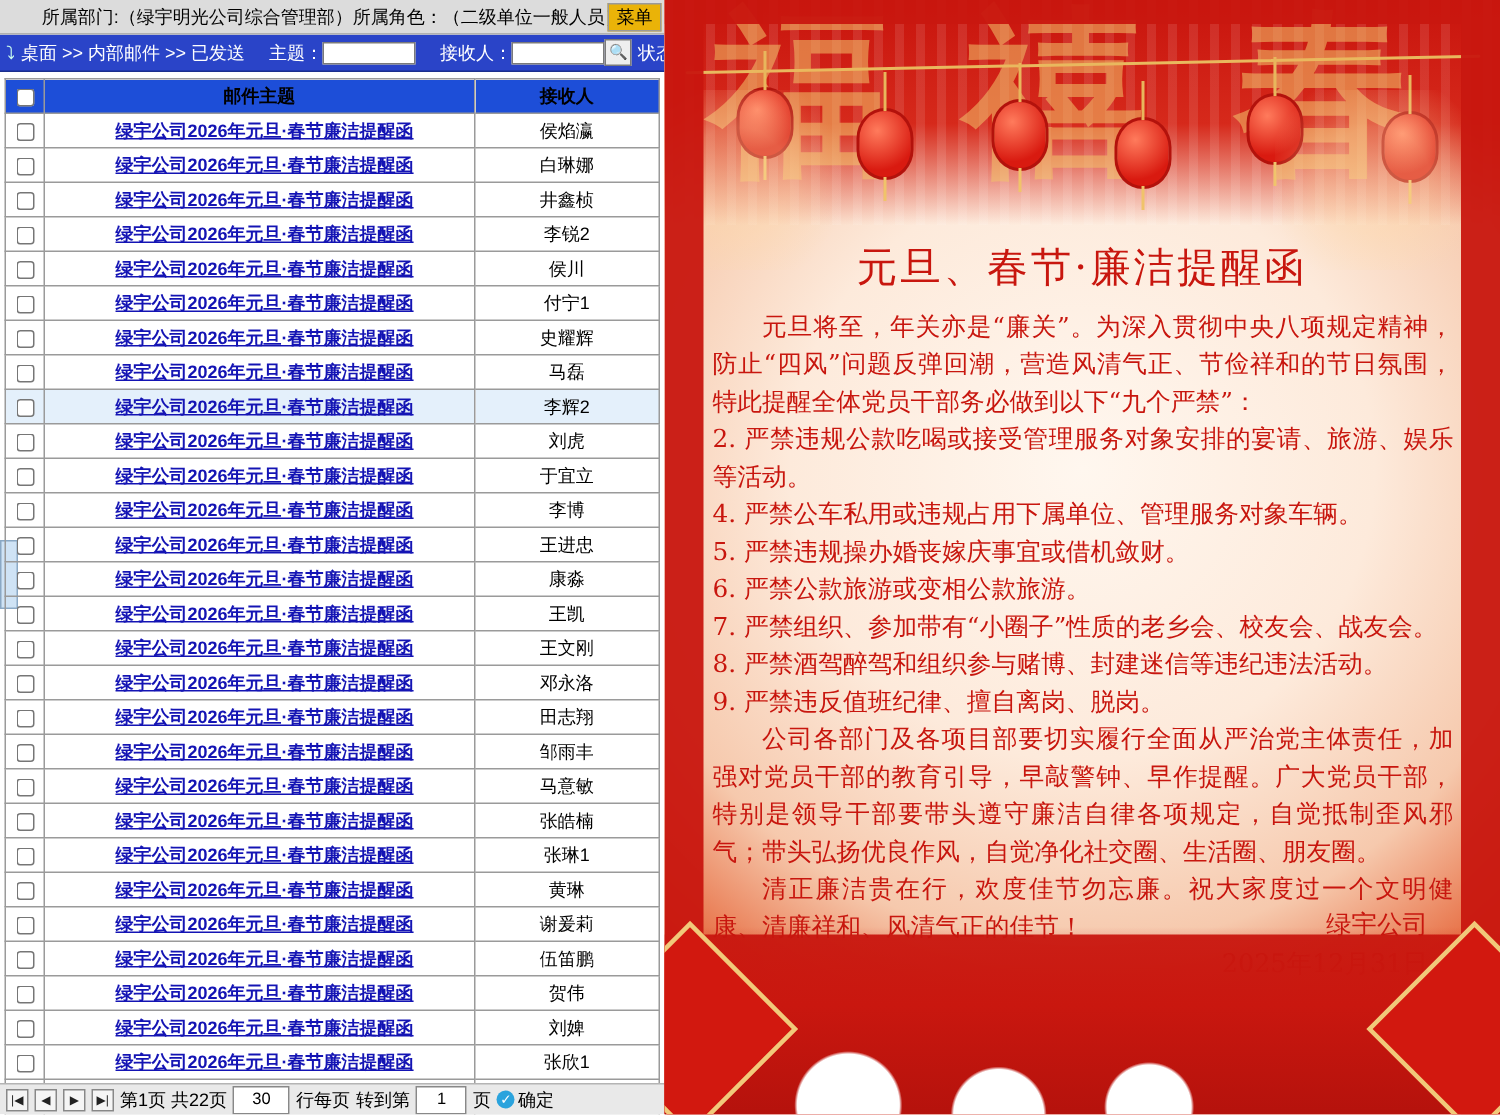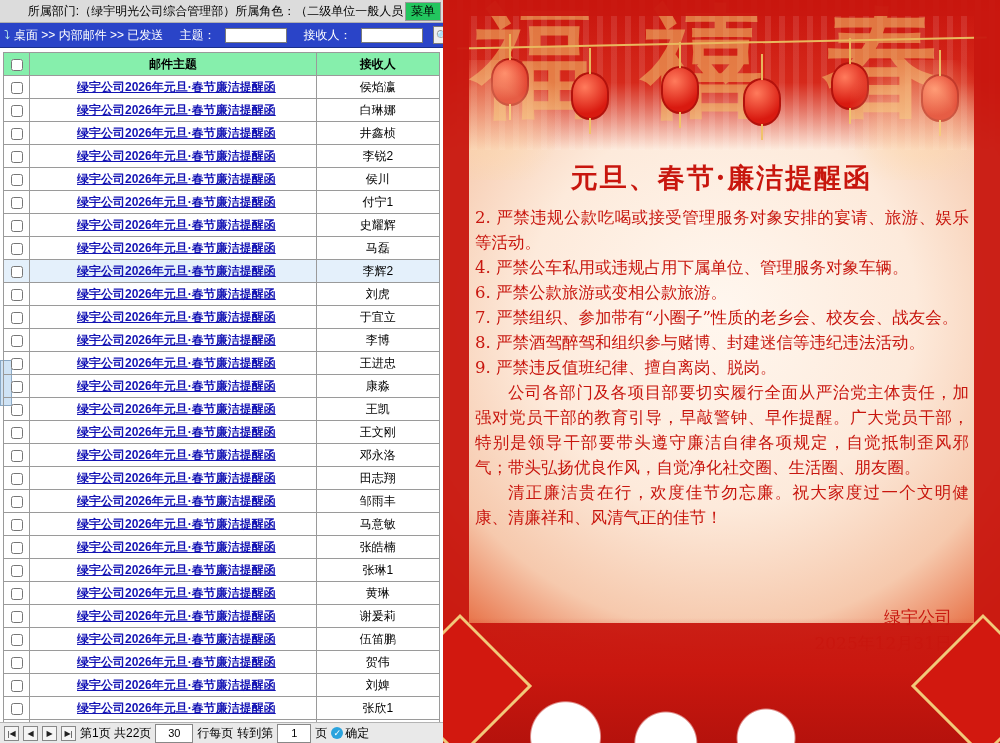--- a/index.html
+++ b/index.html
@@ -13,49 +13,49 @@
   
   .mail-pane{position:absolute;left:0;top:0;width:443px;height:743px;background:#fff;overflow:hidden;}
 
   .topbar{
     height:22px;background:#dcdcdc;border-bottom:1px solid #b0b0b0;
     display:flex;align-items:center;justify-content:center;position:relative;
   }
   .topbar .dept{font-size:12px;color:#000;white-space:nowrap;}
   .topbar .menu-btn{
     position:absolute;right:2px;top:2px;height:17px;min-width:34px;
-    border:1px solid #999;background:#22c55e;font-size:12px;
+    border:1px solid #999;background:#eab308;font-size:12px;
     display:flex;align-items:center;justify-content:center;
   }
 
   .bluebar{
     height:24px;background:#2a44c8;color:#fff;display:flex;align-items:center;
     padding:0 4px;gap:4px;border-bottom:1px solid #1b2f8d;
   }
   .bluebar .crumb{font-size:12px;white-space:nowrap;}
   .bluebar .arrow-ico{font-size:12px;color:#cfe;}
-  .searchwrap{display:flex;align-items:center;gap:10px;margin-left:12px;}
+  .searchwrap{display:flex;align-items:center;gap:0;margin-left:12px;}
   .searchwrap label{font-size:12px;color:#fff;white-space:nowrap;}
   .searchwrap input{
     height:15px;width:62px;border:1px solid #7a7a7a;background:#fff;font-size:11px;
     padding:0 2px;box-sizing:border-box;
   }
   .searchwrap .mag{
     width:16px;height:16px;border:1px solid #7a7a7a;background:#eee;
     display:flex;align-items:center;justify-content:center;font-size:10px;color:#333;
   }
   .bluebar .state{font-size:12px;white-space:nowrap;}
 
   .grid-scroll{position:absolute;left:0;top:46px;width:443px;height:676px;}
   table.mailgrid{border-collapse:collapse;width:437px;margin:6px 3px 0 3px;table-layout:fixed;}
   table.mailgrid th,table.mailgrid td{
     border:1px solid #9a9a9a;height:20px;font-size:12px;text-align:center;
     overflow:hidden;white-space:nowrap;
   }
-  table.mailgrid th{background:#86efac;font-weight:bold;}
+  table.mailgrid th{background:#1d4ed8;font-weight:bold;}
   col.c-chk{width:26px;}
   col.c-sub{width:286px;}
   col.c-rcv{width:123px;}
   td.subject{text-align:left;padding-left:8px;font-weight:bold;}
   td.subject a{color:#1414b4;text-decoration:underline;font-size:12px;}
   tr.sel td{background:#e4f0fb;}
   input.chk{width:12px;height:12px;margin:0;vertical-align:middle;}
 
   .pager{
     position:absolute;left:0;bottom:0;width:443px;height:21px;background:#e9e9e9;
@@ -138,21 +138,21 @@
   .diamond{
     position:absolute;width:96px;height:96px;background:#d2180f;border:3px solid #f1c97a;
     transform:rotate(45deg);left:-34px;bottom:6px;
   }
   .diamond.r{left:auto;right:-34px;}
 
   .poster-content{position:absolute;left:0;top:0;width:557px;height:743px;}
   .poster-title{
     position:absolute;top:160px;left:0;width:557px;text-align:center;
     font-family:"DejaVu Serif","Liberation Serif",serif;
-    font-size:27px;font-weight:bold;color:#c8160e;letter-spacing:2px;
+    font-size:27px;font-weight:normal;color:#c8160e;letter-spacing:2px;
   }
   .poster-body{
     position:absolute;left:32px;top:205px;width:494px;
     font-family:"DejaVu Serif","Liberation Serif",serif;
     font-size:16.5px;line-height:25px;color:#c8160e;text-align:justify;
   }
   .poster-body p{margin:0;}
   .poster-body p.ind{text-indent:2em;}
   .poster-sign{
     position:absolute;right:48px;top:604px;width:300px;text-align:right;
@@ -390,22 +390,24 @@
     <div class="lantern" style="left:300px;top:78px;"></div>
     <div class="lantern" style="left:388px;top:62px;"></div>
     <div class="lantern" style="left:478px;top:74px;"></div>
     <div class="corner-cloud tl"></div>
     <div class="corner-cloud tr"></div>
     <div class="poster-border"></div>
 
     <div class="poster-content">
       <div class="poster-title">元旦、春节·廉洁提醒函</div>
       <div class="poster-body">
+          <p class="ind">元旦将至，年关亦是“廉关”。为深入贯彻中央八项规定精神，防止“四风”问题反弹回潮，营造风清气正、节俭祥和的节日氛围，特此提醒全体党员干部务必做到以下“九个严禁”：</p>
           <p>2. 严禁违规公款吃喝或接受管理服务对象安排的宴请、旅游、娱乐等活动。</p>
           <p>4. 严禁公车私用或违规占用下属单位、管理服务对象车辆。</p>
+          <p>5. 严禁违规操办婚丧嫁庆事宜或借机敛财。</p>
           <p>6. 严禁公款旅游或变相公款旅游。</p>
           <p>7. 严禁组织、参加带有“小圈子”性质的老乡会、校友会、战友会。</p>
           <p>8. 严禁酒驾醉驾和组织参与赌博、封建迷信等违纪违法活动。</p>
           <p>9. 严禁违反值班纪律、擅自离岗、脱岗。</p>
           <p class="ind">公司各部门及各项目部要切实履行全面从严治党主体责任，加强对党员干部的教育引导，早敲警钟、早作提醒。广大党员干部，特别是领导干部要带头遵守廉洁自律各项规定，自觉抵制歪风邪气；带头弘扬优良作风，自觉净化社交圈、生活圈、朋友圈。</p>
           <p class="ind">清正廉洁贵在行，欢度佳节勿忘廉。祝大家度过一个文明健康、清廉祥和、风清气正的佳节！</p>
         </div>
       <div class="poster-sign">
         <div>绿宇公司</div>
         <div>2025年12月31日</div>

